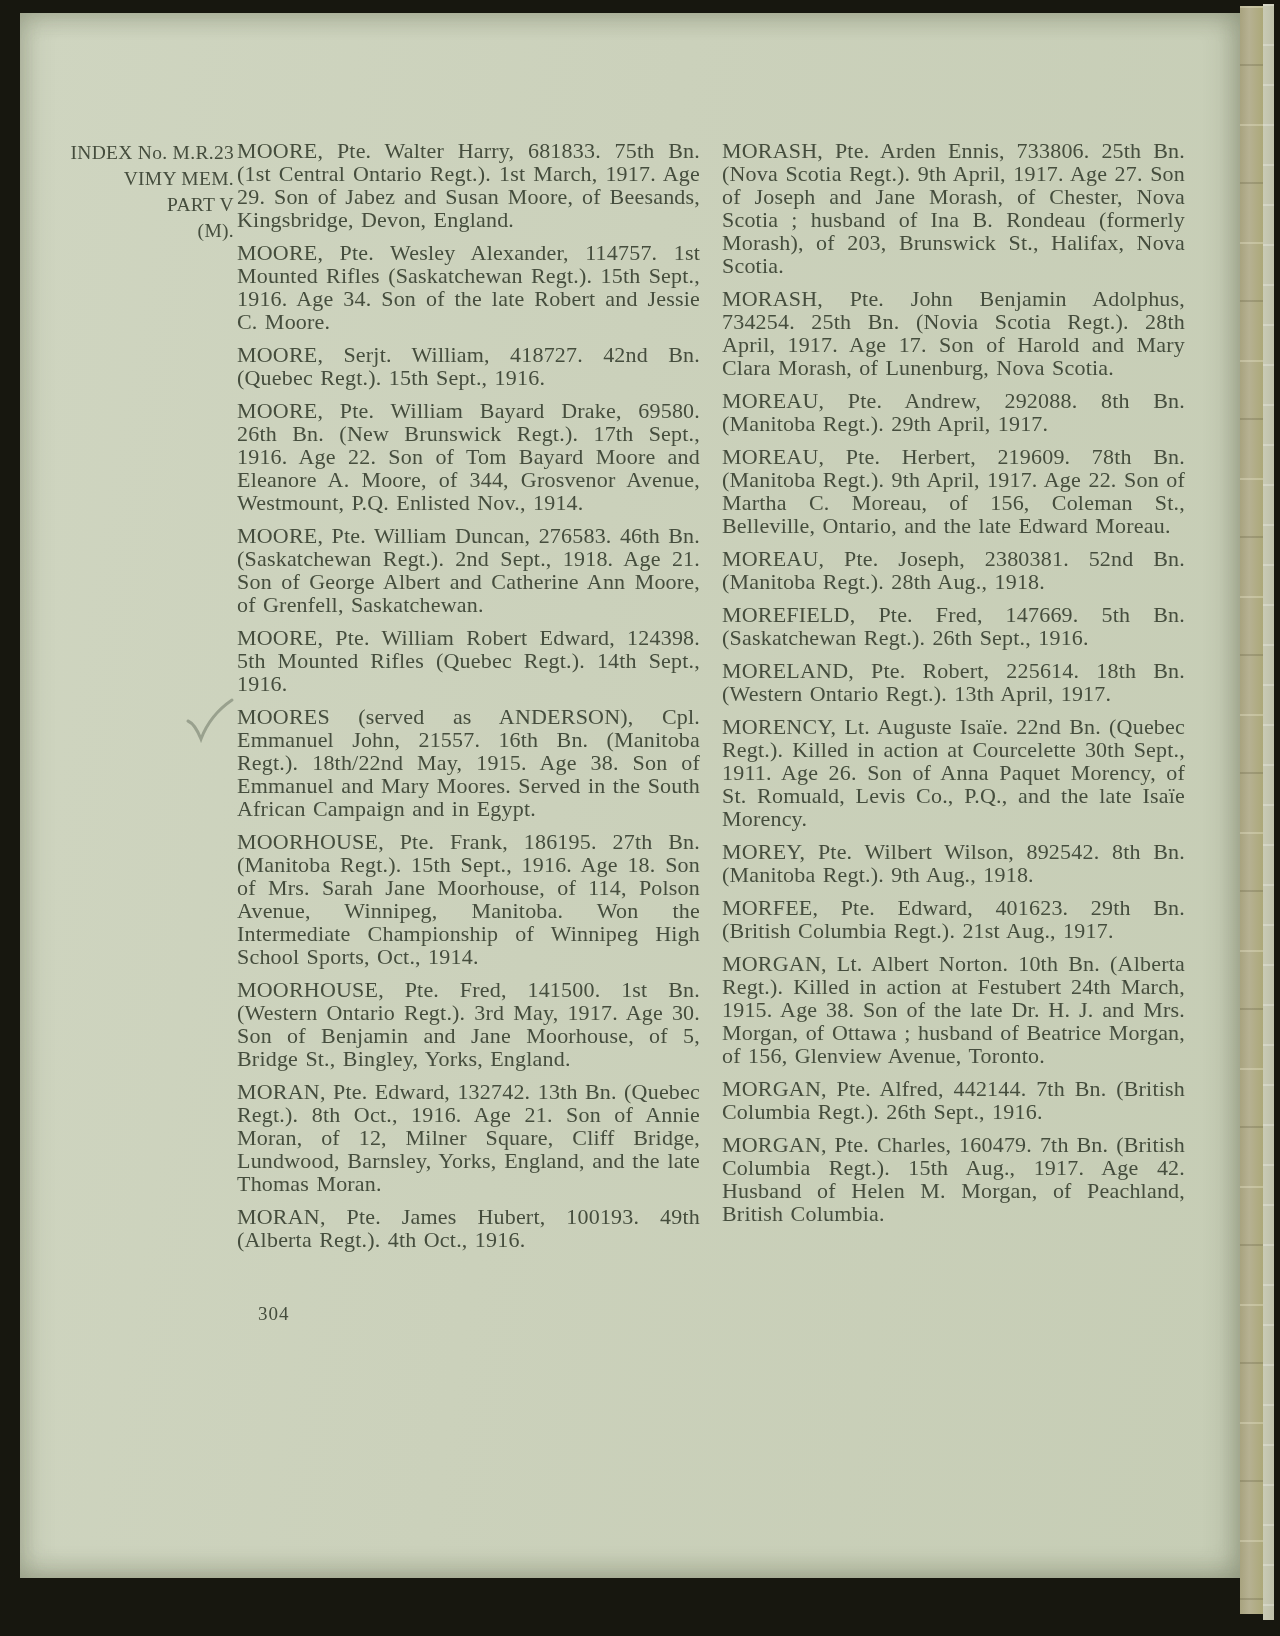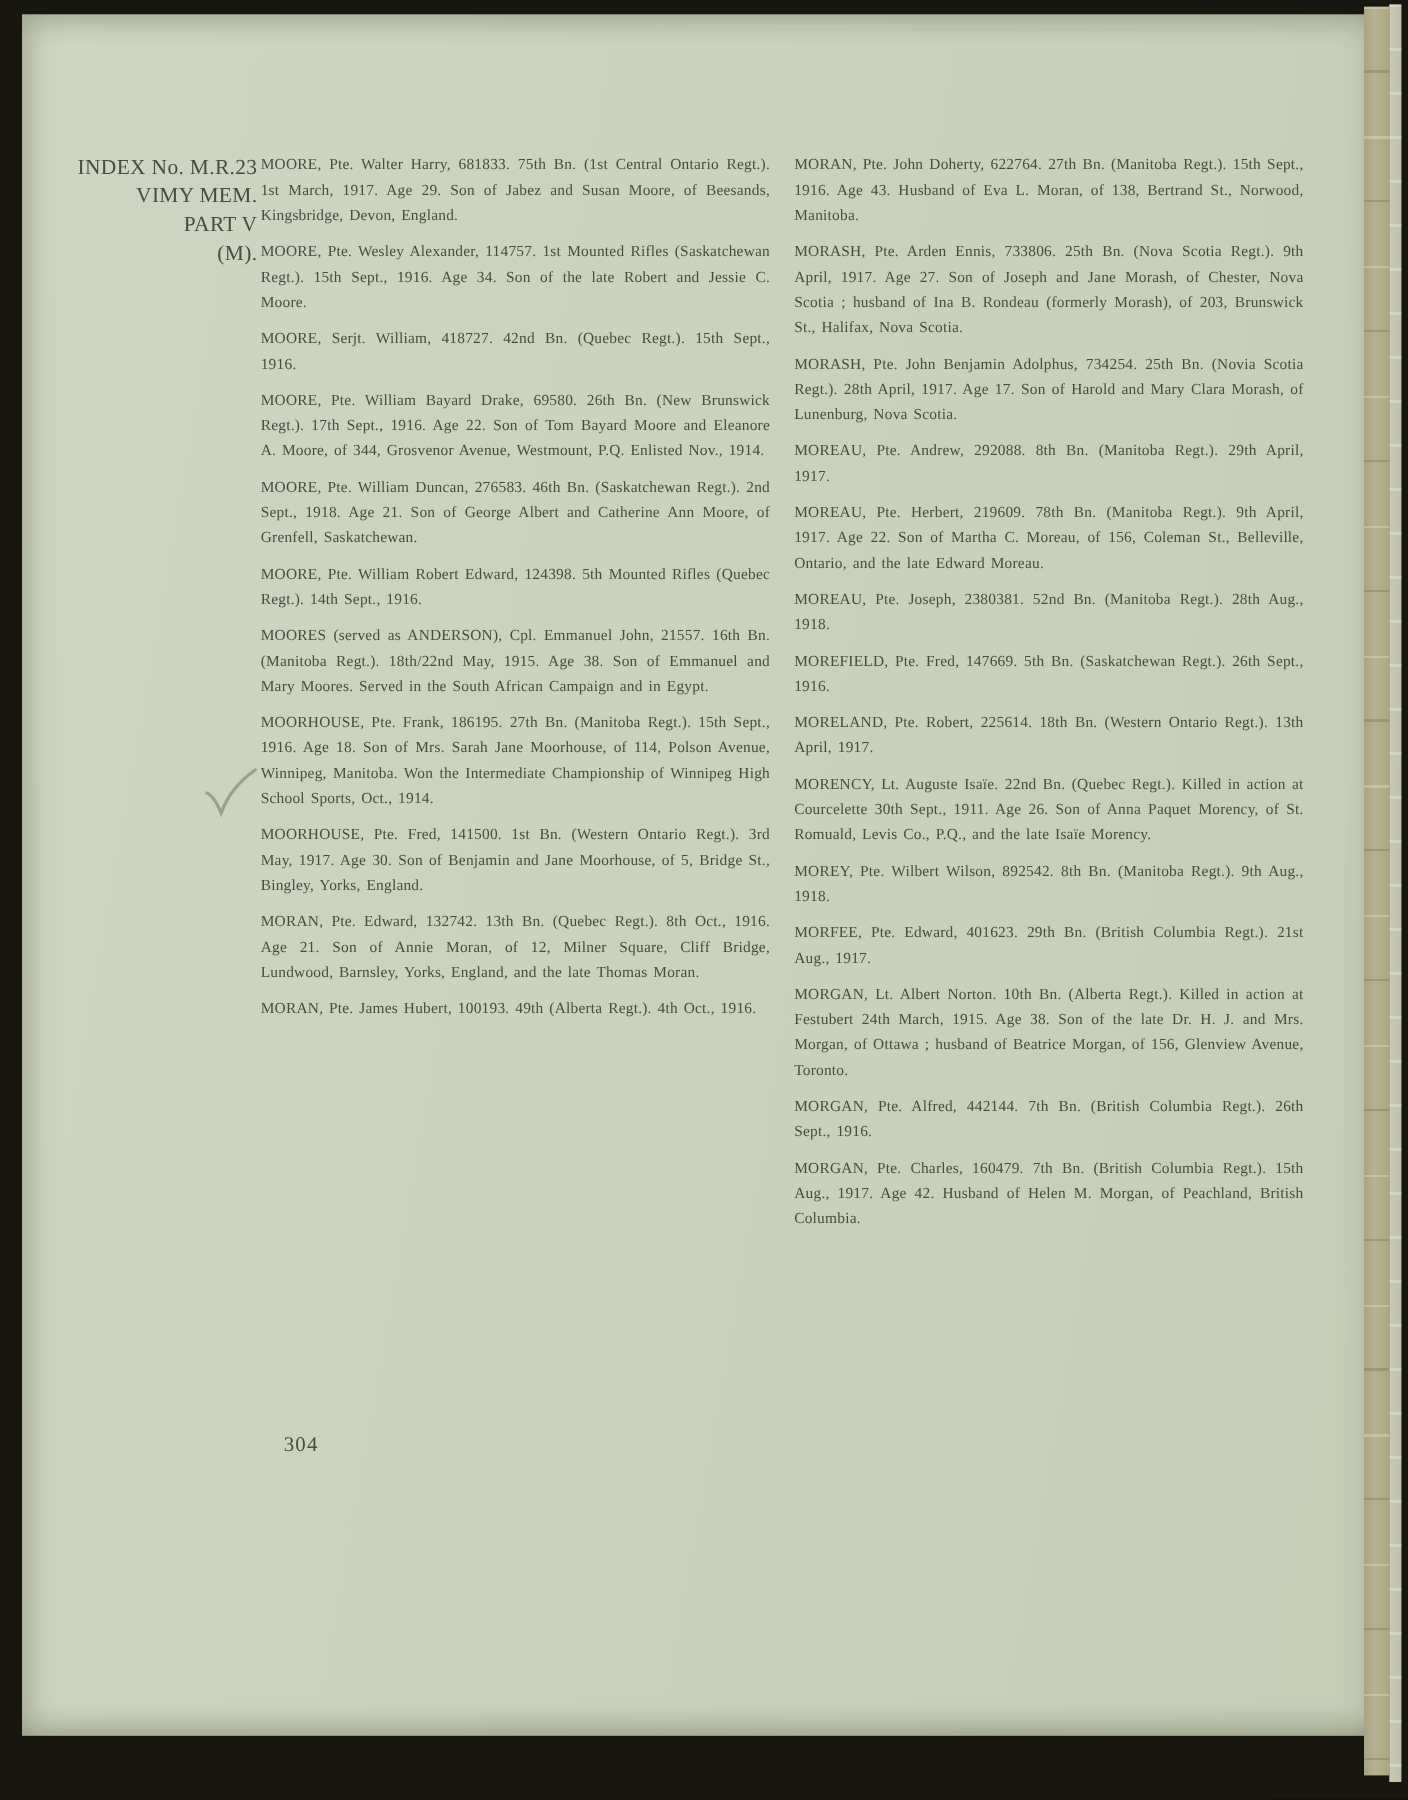--- a/index.html
+++ b/index.html
@@ -10,32 +10,31 @@
   }
   .paper{
     position:absolute;left:20px;top:13px;width:1220px;height:1565px;
     background:linear-gradient(100deg,#cfd5c0 0%,#cbd1bb 45%,#c6cdb5 100%);
     box-shadow:
       inset -12px 0 26px rgba(70,75,50,.20),
       inset 14px 0 24px rgba(70,75,50,.10),
       inset 0 10px 20px rgba(70,75,50,.10),
       inset 0 -12px 22px rgba(70,75,50,.14);
     color:#454d3d;
-    padding-left:15px;
   }
   .margin-header{
     position:absolute;left:20px;top:127px;width:194px;
     text-align:right;font-size:19.5px;line-height:26px;letter-spacing:.3px;
     white-space:nowrap;
   }
   .col{position:absolute;width:463px;top:126px;}
   .col-left{left:217px;}
   .col-right{left:702px;}
   .entry{
-    margin:0 0 10px 0;font-size:14px;line-height:23px;
+    margin:0 0 10px 0;font-size:22px;line-height:23px;
     text-align:justify;letter-spacing:.2px;word-spacing:1.6px;
   }
   .page-number{
     position:absolute;left:238px;top:1290px;font-size:19px;letter-spacing:1px;
   }
   .checkmark{
     position:absolute;left:163px;top:682px;width:54px;height:56px;opacity:.6;
   }
   .top-mark{
     position:absolute;left:694px;top:12px;width:42px;height:32px;opacity:.8;
@@ -88,21 +87,20 @@
       <p class="entry">MOORE, Pte. William Duncan, 276583. 46th Bn. (Saskatchewan Regt.). 2nd Sept., 1918. Age 21. Son of George Albert and Catherine Ann Moore, of Grenfell, Saskatchewan.</p>
       <p class="entry">MOORE, Pte. William Robert Edward, 124398. 5th Mounted Rifles (Quebec Regt.). 14th Sept., 1916.</p>
       <p class="entry">MOORES (served as ANDERSON), Cpl. Emmanuel John, 21557. 16th Bn. (Manitoba Regt.). 18th/22nd May, 1915. Age 38. Son of Emmanuel and Mary Moores. Served in the South African Campaign and in Egypt.</p>
       <p class="entry">MOORHOUSE, Pte. Frank, 186195. 27th Bn. (Manitoba Regt.). 15th Sept., 1916. Age 18. Son of Mrs. Sarah Jane Moorhouse, of 114, Polson Avenue, Winnipeg, Manitoba. Won the Intermediate Championship of Winnipeg High School Sports, Oct., 1914.</p>
       <p class="entry">MOORHOUSE, Pte. Fred, 141500. 1st Bn. (Western Ontario Regt.). 3rd May, 1917. Age 30. Son of Benjamin and Jane Moorhouse, of 5, Bridge St., Bingley, Yorks, England.</p>
       <p class="entry">MORAN, Pte. Edward, 132742. 13th Bn. (Quebec Regt.). 8th Oct., 1916. Age 21. Son of Annie Moran, of 12, Milner Square, Cliff Bridge, Lundwood, Barnsley, Yorks, England, and the late Thomas Moran.</p>
       <p class="entry">MORAN, Pte. James Hubert, 100193. 49th (Alberta Regt.). 4th Oct., 1916.</p>
     </div>
 
     <div class="col col-right">
-      <p class="entry">MORAN, Pte. John Doherty, 622764. 27th Bn. (Manitoba Regt.). 15th Sept., 1916. Age 43. Husband of Eva L. Moran, of 138, Bertrand St., Norwood, Manitoba.</p>
       <p class="entry">MORASH, Pte. Arden Ennis, 733806. 25th Bn. (Nova Scotia Regt.). 9th April, 1917. Age 27. Son of Joseph and Jane Morash, of Chester, Nova Scotia ; husband of Ina B. Rondeau (formerly Morash), of 203, Brunswick St., Halifax, Nova Scotia.</p>
       <p class="entry">MORASH, Pte. John Benjamin Adolphus, 734254. 25th Bn. (Novia Scotia Regt.). 28th April, 1917. Age 17. Son of Harold and Mary Clara Morash, of Lunenburg, Nova Scotia.</p>
       <p class="entry">MOREAU, Pte. Andrew, 292088. 8th Bn. (Manitoba Regt.). 29th April, 1917.</p>
       <p class="entry">MOREAU, Pte. Herbert, 219609. 78th Bn. (Manitoba Regt.). 9th April, 1917. Age 22. Son of Martha C. Moreau, of 156, Coleman St., Belleville, Ontario, and the late Edward Moreau.</p>
       <p class="entry">MOREAU, Pte. Joseph, 2380381. 52nd Bn. (Manitoba Regt.). 28th Aug., 1918.</p>
       <p class="entry">MOREFIELD, Pte. Fred, 147669. 5th Bn. (Saskatchewan Regt.). 26th Sept., 1916.</p>
       <p class="entry">MORELAND, Pte. Robert, 225614. 18th Bn. (Western Ontario Regt.). 13th April, 1917.</p>
       <p class="entry">MORENCY, Lt. Auguste Isaïe. 22nd Bn. (Quebec Regt.). Killed in action at Courcelette 30th Sept., 1911. Age 26. Son of Anna Paquet Morency, of St. Romuald, Levis Co., P.Q., and the late Isaïe Morency.</p>
       <p class="entry">MOREY, Pte. Wilbert Wilson, 892542. 8th Bn. (Manitoba Regt.). 9th Aug., 1918.</p>
       <p class="entry">MORFEE, Pte. Edward, 401623. 29th Bn. (British Columbia Regt.). 21st Aug., 1917.</p>

